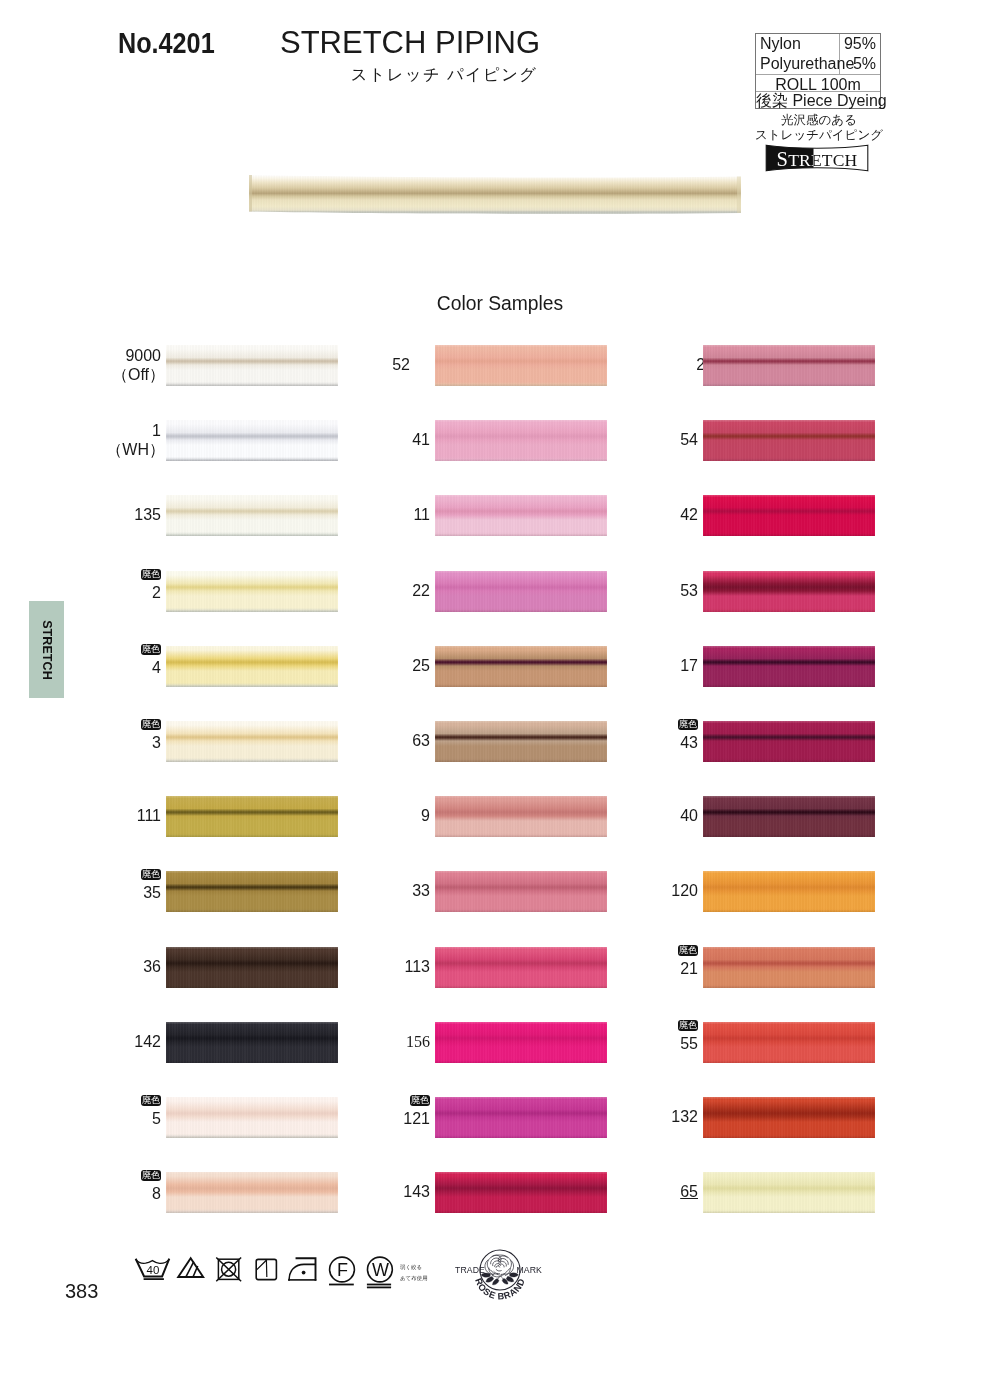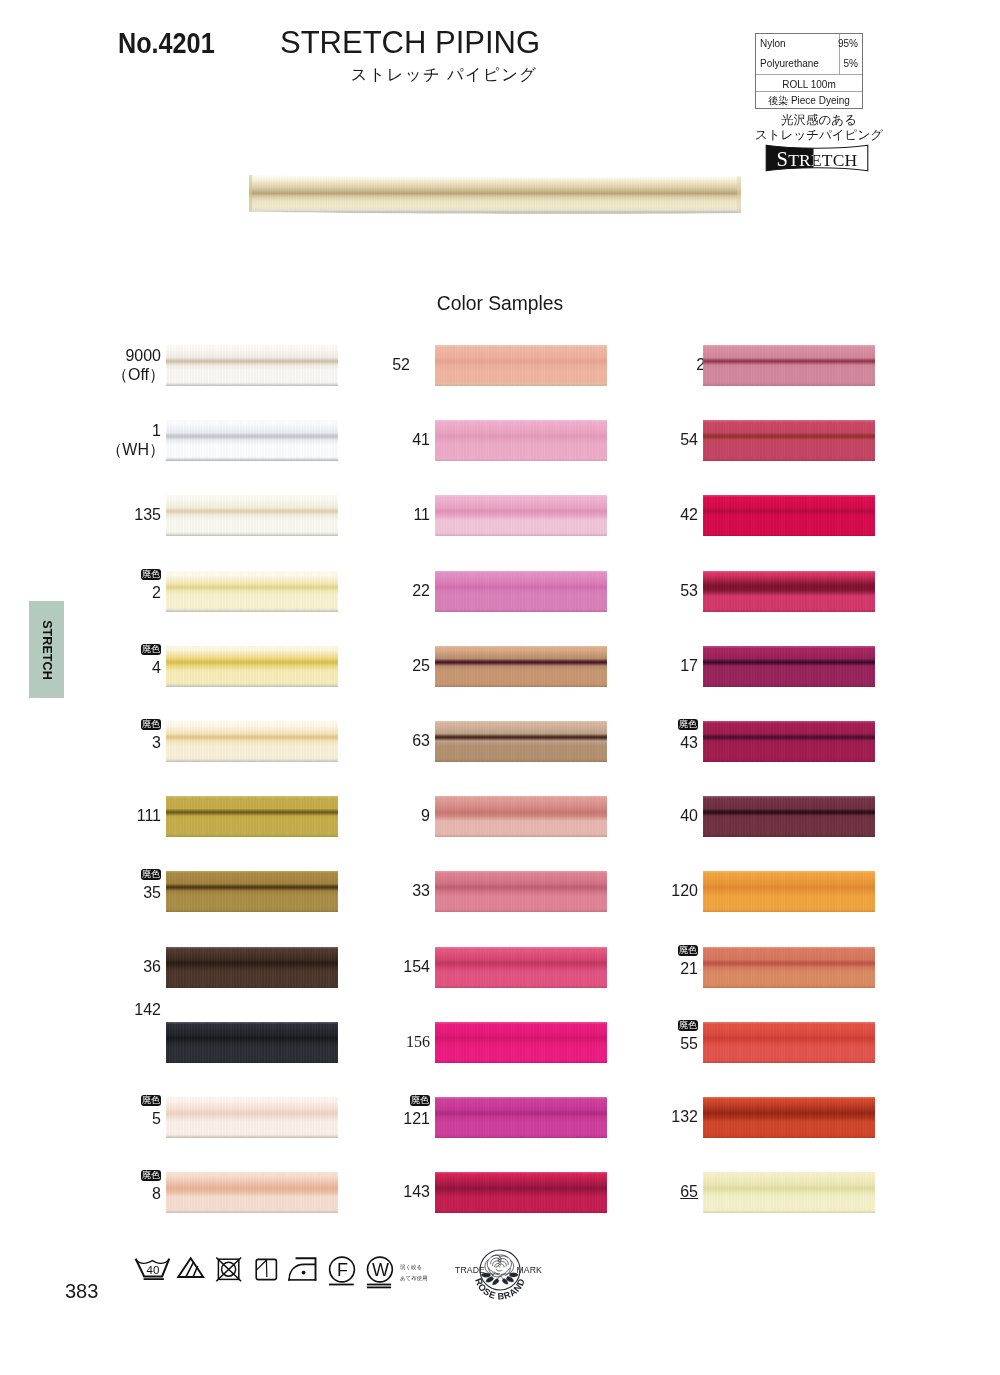--- a/index.html
+++ b/index.html
@@ -10,22 +10,22 @@
 
   
   #no-code{position:absolute;left:118px;top:29px;font-size:28.8px;font-weight:bold;letter-spacing:0px;line-height:1;transform:scaleX(0.875);transform-origin:left top;}
   #title{position:absolute;left:0;width:820px;top:27px;text-align:center;font-size:31px;letter-spacing:0px;line-height:1;}
   #title-jp{position:absolute;left:0;width:888px;top:66px;text-align:center;font-size:16.3px;letter-spacing:1.4px;line-height:1;}
   #quality-label{position:absolute;left:0;width:1000px;top:128px;text-align:center;font-size:19.3px;line-height:1;}
   #color-label{position:absolute;left:0;width:1000px;top:294px;text-align:center;font-size:19.3px;line-height:1;}
   #pageno{position:absolute;left:65px;top:1281px;font-size:20px;line-height:1;}
 
   
-  #spec{position:absolute;left:755px;top:33px;width:108px;height:76px;
-        border:1px solid #767676;box-sizing:border-box;background:#fff;font-size:10px;}
+  #spec{position:absolute;left:755px;top:33px;width:126px;height:76px;
+        border:1px solid #767676;box-sizing:border-box;background:#fff;font-size:16px;}
   #spec .srow{position:absolute;left:0;right:0;}
   #spec .sline{position:absolute;left:0;right:0;height:0;border-top:1px solid #a6a6a6;}
   #spec .vline{position:absolute;top:0;height:40px;width:0;border-left:1px solid #a6a6a6;left:83px;}
   #spec .fiber{position:absolute;left:4px;white-space:nowrap;line-height:20px;}
   #spec .pct{position:absolute;right:4px;white-space:nowrap;line-height:20px;}
   #spec .full{position:absolute;left:0;right:0;text-align:center;white-space:nowrap;line-height:18px;}
   #spec-jp{position:absolute;left:740px;top:113px;width:158px;text-align:center;font-size:12.5px;line-height:15px;}
   #stretch-logo{position:absolute;left:765px;top:144px;width:104px;height:28px;}
 
   
@@ -178,21 +178,21 @@
       <div class="sw-strip" style="left: 166px; top: 796px; width: 172px; height: 41px; background: repeating-linear-gradient(90deg, rgba(255, 255, 255, 0.027) 0px, rgba(255, 255, 255, 0.027) 1.2px, rgba(0, 0, 0, 0.016) 1.2px, rgba(0, 0, 0, 0.016) 2.8px), linear-gradient(rgba(255, 255, 255, 0.22) 0px, rgba(255, 255, 255, 0) 2.5px, rgba(255, 255, 255, 0) 38.5px, rgba(0, 0, 0, 0.09) 41px), linear-gradient(rgb(197, 172, 76) 0px, rgb(197, 172, 76) 4px, rgb(195, 169, 68) 12.5px, rgb(109, 95, 30) 15.8px, rgb(109, 95, 30) 16.8px, rgb(195, 169, 68) 20px, rgb(195, 173, 73) 25px, rgb(195, 173, 73) 37px, rgb(184, 167, 71) 41px);"></div>
       <div class="sw-label" style="left: 51px; width: 110px; top: 869.75px;">
         <div class="sw-badge-line"><span class="sw-badge">廃色</span></div>
         <div class="sw-code-line"><span>35</span></div>
       </div>
       <div class="sw-strip" style="left: 166px; top: 871px; width: 172px; height: 41px; background: repeating-linear-gradient(90deg, rgba(255, 255, 255, 0.027) 0px, rgba(255, 255, 255, 0.027) 1.2px, rgba(0, 0, 0, 0.016) 1.2px, rgba(0, 0, 0, 0.016) 2.8px), linear-gradient(rgba(255, 255, 255, 0.22) 0px, rgba(255, 255, 255, 0) 2.5px, rgba(255, 255, 255, 0) 38.5px, rgba(0, 0, 0, 0.09) 41px), linear-gradient(rgb(169, 138, 65) 0px, rgb(169, 138, 65) 4px, rgb(160, 130, 60) 12.5px, rgb(75, 58, 20) 15.8px, rgb(75, 58, 20) 16.8px, rgb(160, 130, 60) 20px, rgb(169, 140, 69) 25px, rgb(169, 140, 69) 37px, rgb(161, 134, 68) 41px);"></div>
       <div class="sw-label" style="left: 51px; width: 110px; top: 957px;">
         <div class="sw-code-line"><span>36</span></div>
       </div>
       <div class="sw-strip" style="left: 166px; top: 947px; width: 172px; height: 41px; background: repeating-linear-gradient(90deg, rgba(255, 255, 255, 0.027) 0px, rgba(255, 255, 255, 0.027) 1.2px, rgba(0, 0, 0, 0.016) 1.2px, rgba(0, 0, 0, 0.016) 2.8px), linear-gradient(rgba(255, 255, 255, 0.22) 0px, rgba(255, 255, 255, 0) 2.5px, rgba(255, 255, 255, 0) 38.5px, rgba(0, 0, 0, 0.09) 41px), linear-gradient(rgb(78, 55, 45) 0px, rgb(78, 55, 45) 4px, rgb(60, 41, 32) 12.5px, rgb(42, 26, 20) 15.8px, rgb(42, 26, 20) 16.8px, rgb(60, 41, 32) 20px, rgb(75, 53, 43) 25px, rgb(75, 53, 43) 37px, rgb(73, 54, 42) 41px);"></div>
-      <div class="sw-label" style="left: 51px; width: 110px; top: 1000px;">
+      <div class="sw-label" style="left: 51px; width: 110px; top: 1032px;">
         <div class="sw-code-line"><span>142</span></div>
       </div>
       <div class="sw-strip" style="left: 166px; top: 1022px; width: 172px; height: 41px; background: repeating-linear-gradient(90deg, rgba(255, 255, 255, 0.027) 0px, rgba(255, 255, 255, 0.027) 1.2px, rgba(0, 0, 0, 0.016) 1.2px, rgba(0, 0, 0, 0.016) 2.8px), linear-gradient(rgba(255, 255, 255, 0.22) 0px, rgba(255, 255, 255, 0) 2.5px, rgba(255, 255, 255, 0) 38.5px, rgba(0, 0, 0, 0.09) 41px), linear-gradient(rgb(44, 44, 52) 0px, rgb(44, 44, 52) 4px, rgb(34, 34, 41) 12.5px, rgb(24, 24, 31) 15.8px, rgb(24, 24, 31) 16.8px, rgb(34, 34, 41) 20px, rgb(44, 44, 52) 25px, rgb(44, 44, 52) 37px, rgb(42, 42, 50) 41px);"></div>
       <div class="sw-label" style="left: 51px; width: 110px; top: 1095.75px;">
         <div class="sw-badge-line"><span class="sw-badge">廃色</span></div>
         <div class="sw-code-line"><span>5</span></div>
       </div>
       <div class="sw-strip" style="left: 166px; top: 1097px; width: 172px; height: 41px; background: repeating-linear-gradient(90deg, rgba(255, 255, 255, 0.027) 0px, rgba(255, 255, 255, 0.027) 1.2px, rgba(0, 0, 0, 0.016) 1.2px, rgba(0, 0, 0, 0.016) 2.8px), linear-gradient(rgba(255, 255, 255, 0.22) 0px, rgba(255, 255, 255, 0) 2.5px, rgba(255, 255, 255, 0) 38.5px, rgba(0, 0, 0, 0.09) 41px), linear-gradient(rgb(253, 243, 238) 0px, rgb(253, 243, 238) 4px, rgb(245, 222, 210) 12.5px, rgb(238, 210, 198) 15.8px, rgb(238, 210, 198) 16.8px, rgb(245, 222, 210) 20px, rgb(251, 239, 233) 25px, rgb(251, 239, 233) 37px, rgb(212, 208, 200) 41px);"></div>
       <div class="sw-label" style="left: 51px; width: 110px; top: 1170.75px;">
         <div class="sw-badge-line"><span class="sw-badge">廃色</span></div>
@@ -225,21 +225,21 @@
       <div class="sw-strip" style="left: 435px; top: 721px; width: 172px; height: 41px; background: repeating-linear-gradient(90deg, rgba(255, 255, 255, 0.027) 0px, rgba(255, 255, 255, 0.027) 1.2px, rgba(0, 0, 0, 0.016) 1.2px, rgba(0, 0, 0, 0.016) 2.8px), linear-gradient(rgba(255, 255, 255, 0.22) 0px, rgba(255, 255, 255, 0) 2.5px, rgba(255, 255, 255, 0) 38.5px, rgba(0, 0, 0, 0.09) 41px), linear-gradient(rgb(214, 179, 156) 0px, rgb(214, 179, 156) 4px, rgb(189, 161, 137) 12.5px, rgb(74, 41, 31) 15.8px, rgb(74, 41, 31) 16.8px, rgb(189, 161, 137) 20px, rgb(179, 143, 111) 25px, rgb(179, 143, 111) 37px, rgb(171, 135, 105) 41px);"></div>
       <div class="sw-label" style="left: 320px; width: 110px; top: 806px;">
         <div class="sw-code-line"><span>9</span></div>
       </div>
       <div class="sw-strip" style="left: 435px; top: 796px; width: 172px; height: 41px; background: repeating-linear-gradient(90deg, rgba(255, 255, 255, 0.027) 0px, rgba(255, 255, 255, 0.027) 1.2px, rgba(0, 0, 0, 0.016) 1.2px, rgba(0, 0, 0, 0.016) 2.8px), linear-gradient(rgba(255, 255, 255, 0.22) 0px, rgba(255, 255, 255, 0) 2.5px, rgba(255, 255, 255, 0) 38.5px, rgba(0, 0, 0, 0.09) 41px), linear-gradient(rgb(223, 156, 150) 0px, rgb(223, 156, 150) 4px, rgb(210, 133, 128) 12.5px, rgb(199, 120, 117) 15.8px, rgb(199, 120, 117) 16.8px, rgb(210, 133, 128) 20px, rgb(230, 183, 175) 25px, rgb(230, 183, 175) 37px, rgb(222, 172, 166) 41px);"></div>
       <div class="sw-label" style="left: 320px; width: 110px; top: 881px;">
         <div class="sw-code-line"><span>33</span></div>
       </div>
       <div class="sw-strip" style="left: 435px; top: 871px; width: 172px; height: 41px; background: repeating-linear-gradient(90deg, rgba(255, 255, 255, 0.027) 0px, rgba(255, 255, 255, 0.027) 1.2px, rgba(0, 0, 0, 0.016) 1.2px, rgba(0, 0, 0, 0.016) 2.8px), linear-gradient(rgba(255, 255, 255, 0.22) 0px, rgba(255, 255, 255, 0) 2.5px, rgba(255, 255, 255, 0) 38.5px, rgba(0, 0, 0, 0.09) 41px), linear-gradient(rgb(222, 128, 146) 0px, rgb(222, 128, 146) 4px, rgb(209, 112, 132) 12.5px, rgb(192, 96, 115) 15.8px, rgb(192, 96, 115) 16.8px, rgb(209, 112, 132) 20px, rgb(222, 131, 149) 25px, rgb(222, 131, 149) 37px, rgb(214, 126, 143) 41px);"></div>
       <div class="sw-label" style="left: 320px; width: 110px; top: 957px;">
-        <div class="sw-code-line"><span>154</span></div>
+        <div class="sw-code-line"><span>113</span></div>
       </div>
       <div class="sw-strip" style="left: 435px; top: 947px; width: 172px; height: 41px; background: repeating-linear-gradient(90deg, rgba(255, 255, 255, 0.027) 0px, rgba(255, 255, 255, 0.027) 1.2px, rgba(0, 0, 0, 0.016) 1.2px, rgba(0, 0, 0, 0.016) 2.8px), linear-gradient(rgba(255, 255, 255, 0.22) 0px, rgba(255, 255, 255, 0) 2.5px, rgba(255, 255, 255, 0) 38.5px, rgba(0, 0, 0, 0.09) 41px), linear-gradient(rgb(227, 86, 128) 0px, rgb(227, 86, 128) 4px, rgb(213, 66, 113) 12.5px, rgb(194, 56, 98) 15.8px, rgb(194, 56, 98) 16.8px, rgb(213, 66, 113) 20px, rgb(226, 82, 128) 25px, rgb(226, 82, 128) 37px, rgb(217, 78, 120) 41px);"></div>
       <div class="sw-label" style="left: 320px; width: 110px; top: 1032px; font-family: Liberation Serif, serif;">
         <div class="sw-code-line"><span>156</span></div>
       </div>
       <div class="sw-strip" style="left: 435px; top: 1022px; width: 172px; height: 41px; background: repeating-linear-gradient(90deg, rgba(255, 255, 255, 0.027) 0px, rgba(255, 255, 255, 0.027) 1.2px, rgba(0, 0, 0, 0.016) 1.2px, rgba(0, 0, 0, 0.016) 2.8px), linear-gradient(rgba(255, 255, 255, 0.22) 0px, rgba(255, 255, 255, 0) 2.5px, rgba(255, 255, 255, 0) 38.5px, rgba(0, 0, 0, 0.09) 41px), linear-gradient(rgb(236, 26, 126) 0px, rgb(236, 26, 126) 4px, rgb(226, 23, 119) 12.5px, rgb(213, 20, 112) 15.8px, rgb(213, 20, 112) 16.8px, rgb(226, 23, 119) 20px, rgb(234, 27, 127) 25px, rgb(234, 27, 127) 37px, rgb(226, 24, 123) 41px);"></div>
       <div class="sw-label" style="left: 320px; width: 110px; top: 1095.75px;">
         <div class="sw-badge-line"><span class="sw-badge">廃色</span></div>
         <div class="sw-code-line"><span>121</span></div>
       </div>

